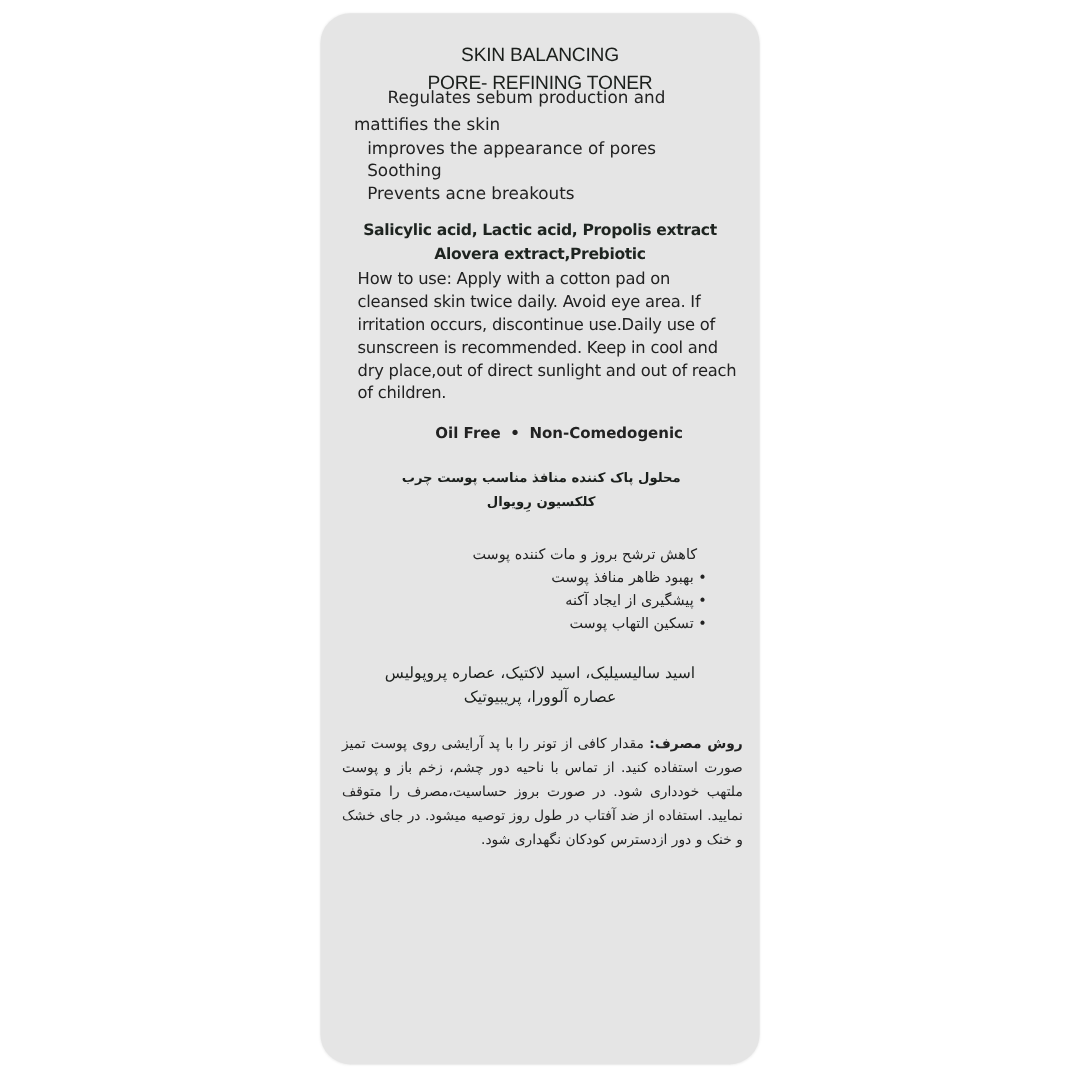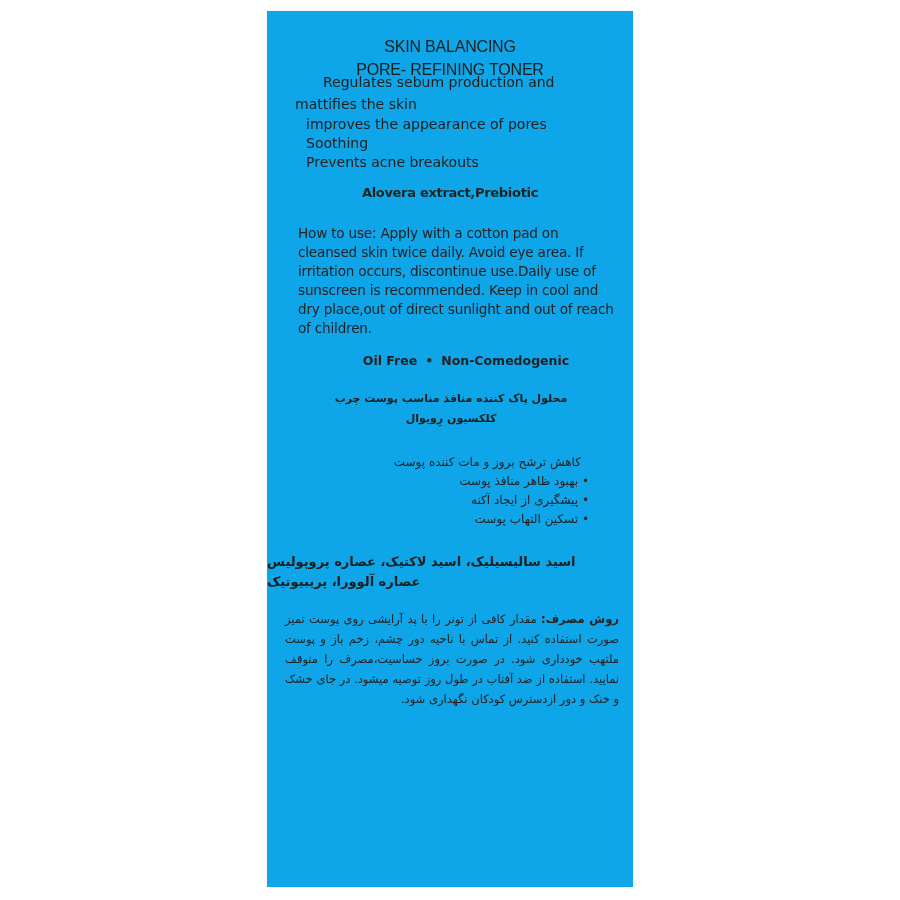--- a/index.html
+++ b/index.html
@@ -8,22 +8,23 @@
       background: #ffffff;
       position: relative;
       overflow: hidden;
       font-family: "DejaVu Sans", "Liberation Sans", sans-serif;
       color: #1e2420;
     }
     .panel {
       position: absolute;
       left: 267px; top: 11px;
       width: 366px; height: 876px;
-      background: #0ea5e9;
+      background: #e5e5e5;
       box-shadow: 0 0 2px rgba(0,0,0,0.08);
+      border-radius: 25px;
     }
     .title {
       position: absolute;
       left: 0; width: 100%;
       top: 24px;
       text-align: center;
       font-family: "Liberation Sans", sans-serif;
       font-size: 16px;
       line-height: 23px;
       color: #1b1f1c;
@@ -85,23 +86,23 @@
       line-height: 19px;
       color: #222;
       text-align: right;
     }
     .benefits-fa .lead { padding-right: 8px; }
     .benefits-fa .bullet::before { content: "• "; }
     .ingredients-fa {
       position: absolute;
       left: 0; width: 100%;
       top: 541px;
-      text-align: left;
+      text-align: center;
       direction: rtl;
-      font-weight: bold;
+      font-weight: normal;
       font-size: 13px;
       line-height: 20px;
       color: #1b1f1c;
     }
     .howto-fa {
       position: absolute;
       left: 18px; width: 334px;
       top: 598px;
       direction: rtl;
       text-align: justify;
@@ -124,20 +125,21 @@
 
   <div class="benefits">
     <div class="line" style="left:0; top:0;margin-left:26px;">Regulates sebum production and</div>
     <div class="line" style="left:-2px; top:22px;">mattifies the skin</div>
     <div class="line" style="left:9px; top:42px;">improves the appearance of pores</div>
     <div class="line" style="left:9px; top:61px;">Soothing</div>
     <div class="line" style="left:9px; top:80px;">Prevents acne breakouts</div>
   </div>
 
   <div class="ingredients-en">
+    <div>Salicylic acid, Lactic acid, Propolis extract</div>
     <div>Alovera extract,Prebiotic</div>
   </div>
 
   <div class="howto-en">
     <b>How to use:</b><span> Apply  with a cotton pad on cleansed skin twice daily. Avoid eye area. If irritation occurs, discontinue use.Daily  use of sunscreen is recommended. Keep in cool and dry place,out of direct  sunlight and out of reach of children.</span>
   </div>
 
   <div class="features">
     <span>Oil Free</span><span class="dot">•</span><span>Non-Comedogenic</span>
   </div>

